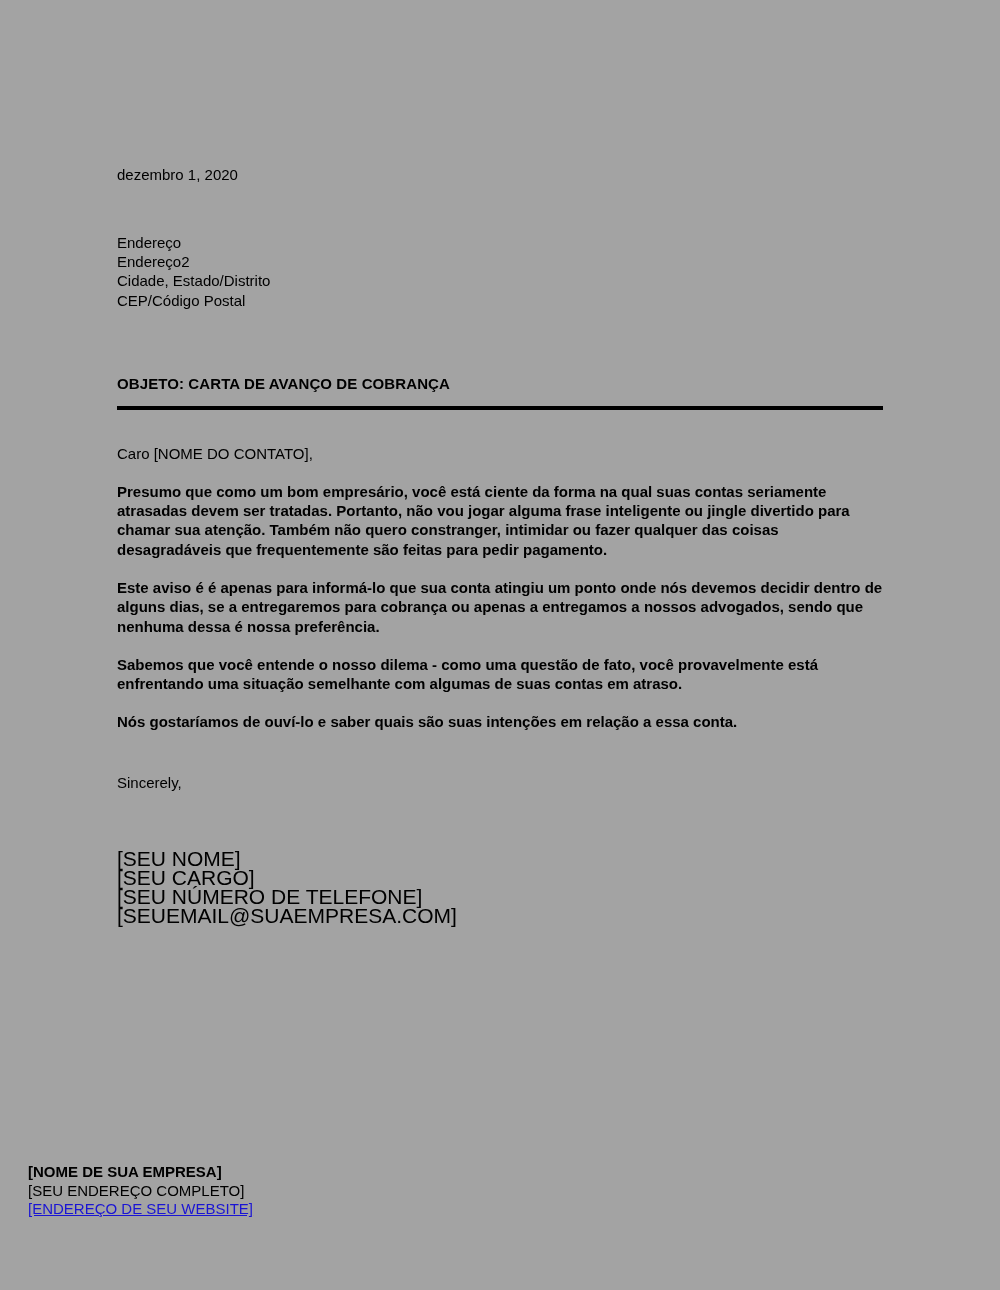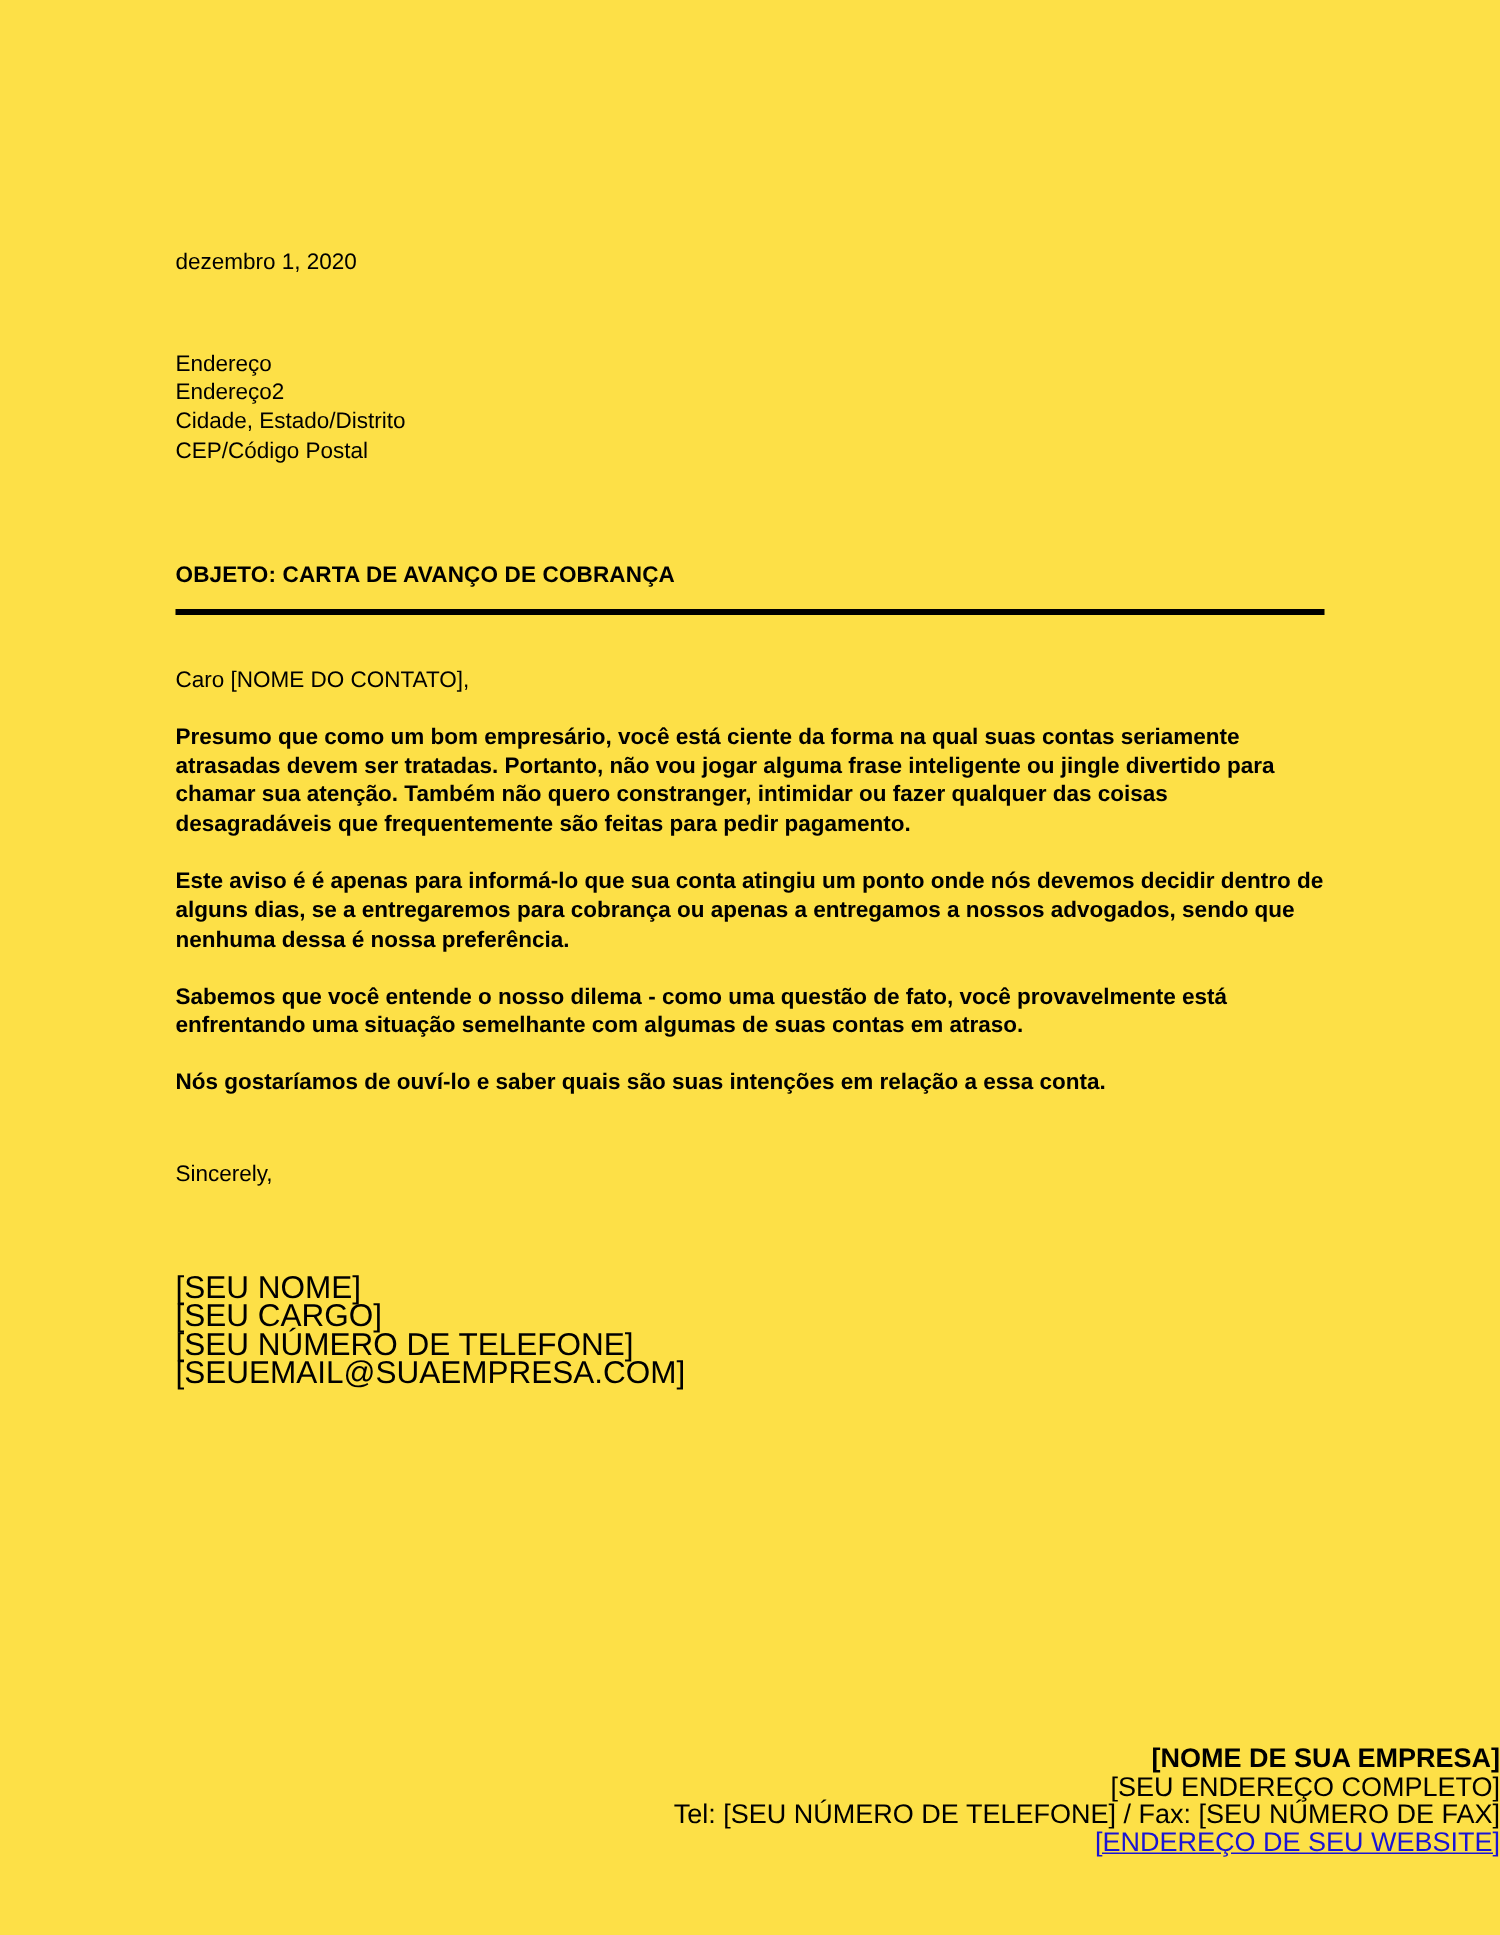--- a/index.html
+++ b/index.html
@@ -11,21 +11,21 @@
   body {
     font-family: "Liberation Sans", sans-serif;
     color: #000000;
     -webkit-font-smoothing: antialiased;
   }
   .page {
     position: relative;
     width: 1000px;
     height: 1290px;
     margin: 0 auto;
-    background: #fde047;
+    background: #a3a3a3;
     box-sizing: border-box;
     overflow: hidden;
   }
   .content {
     position: absolute;
     left: 117px;
     top: 0;
     width: 767px;
   }
 
@@ -88,23 +88,24 @@
   .signature-line {
     white-space: pre;
   }
 
   
   .footer {
     position: absolute;
     left: 0;
     right: 0;
     top: 1163px;
-    text-align: right;
-    font-size: 18px;
+    text-align: left;
+    font-size: 15px;
     line-height: 18.6px;
+    padding-left: 28px;
   }
   .footer-company {
     font-weight: bold;
   }
   .footer-website {
     color: #1a14d4;
     text-decoration: underline;
     cursor: pointer;
   }
 </style>
@@ -142,16 +143,15 @@
       <div class="signature-line">[SEU CARGO]</div>
       <div class="signature-line">[SEU NÚMERO DE TELEFONE]</div>
       <div class="signature-line">[SEUEMAIL@SUAEMPRESA.COM]</div>
     </div>
 
   </div>
 
   <div class="footer">
     <div class="footer-company">[NOME DE SUA EMPRESA]</div>
     <div class="footer-address">[SEU ENDEREÇO COMPLETO]</div>
-    <div class="footer-contact">Tel: [SEU NÚMERO DE TELEFONE] / Fax: [SEU NÚMERO DE FAX]</div>
     <div><span class="footer-website">[ENDEREÇO DE SEU WEBSITE]</span></div>
   </div>
 </div>
 
 </body></html>

